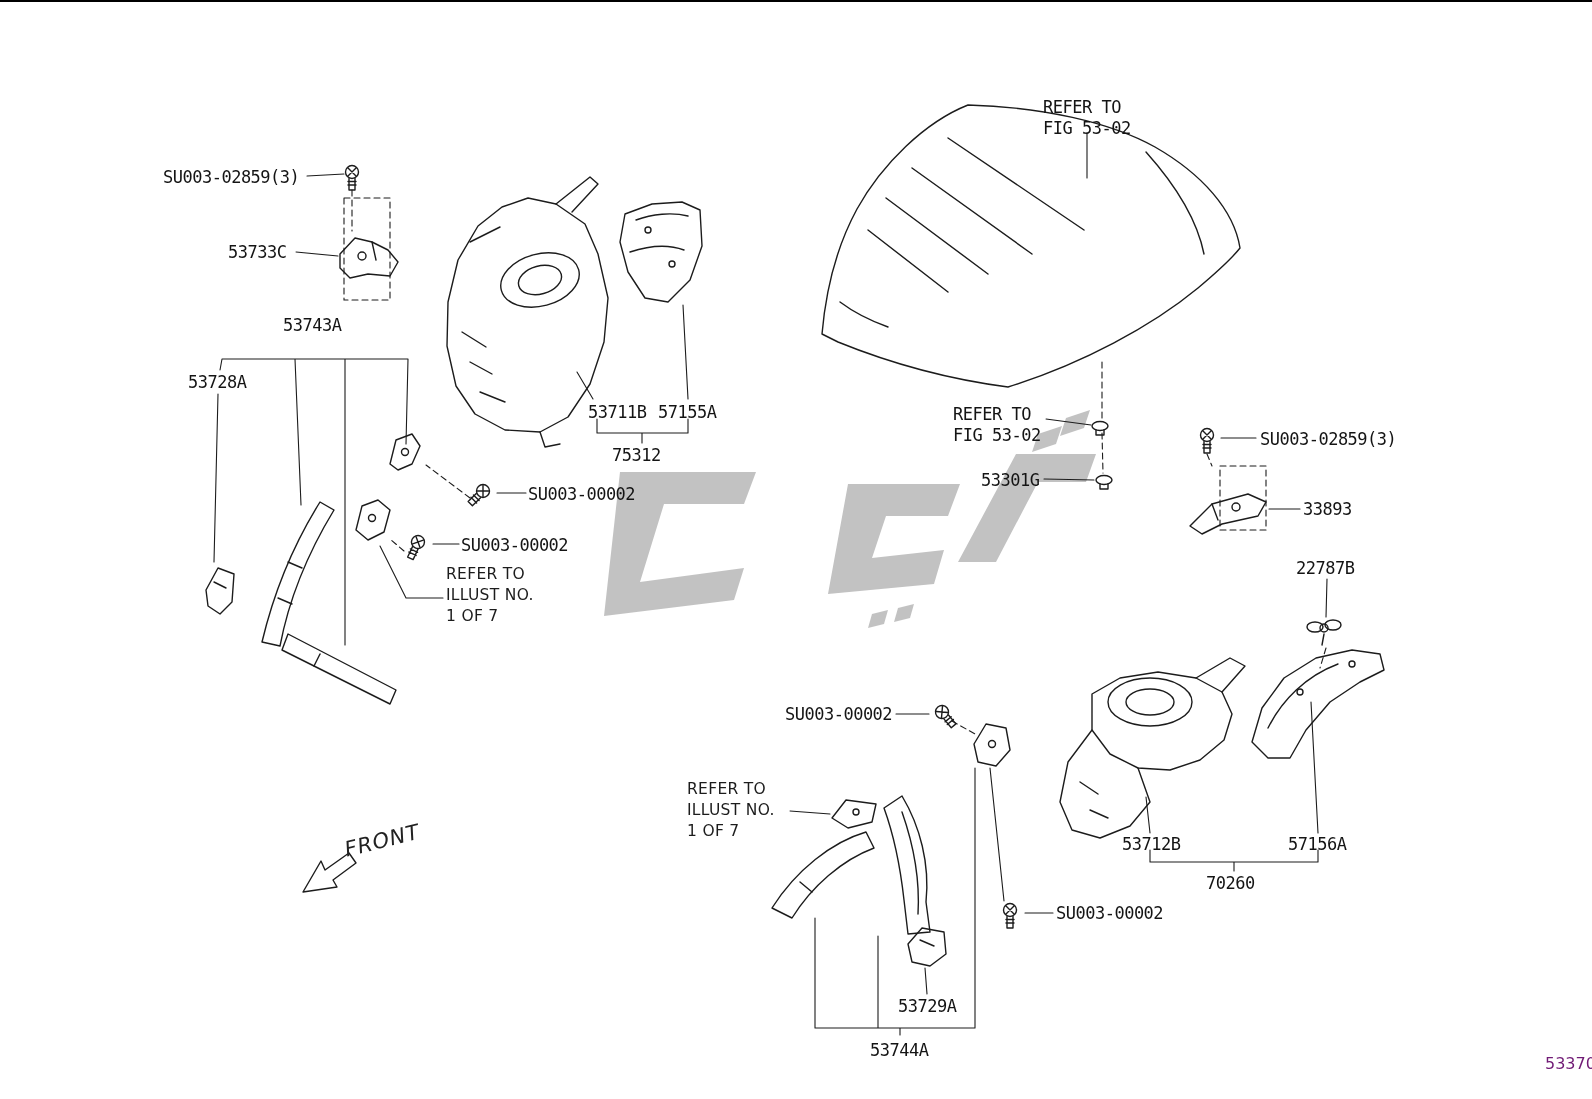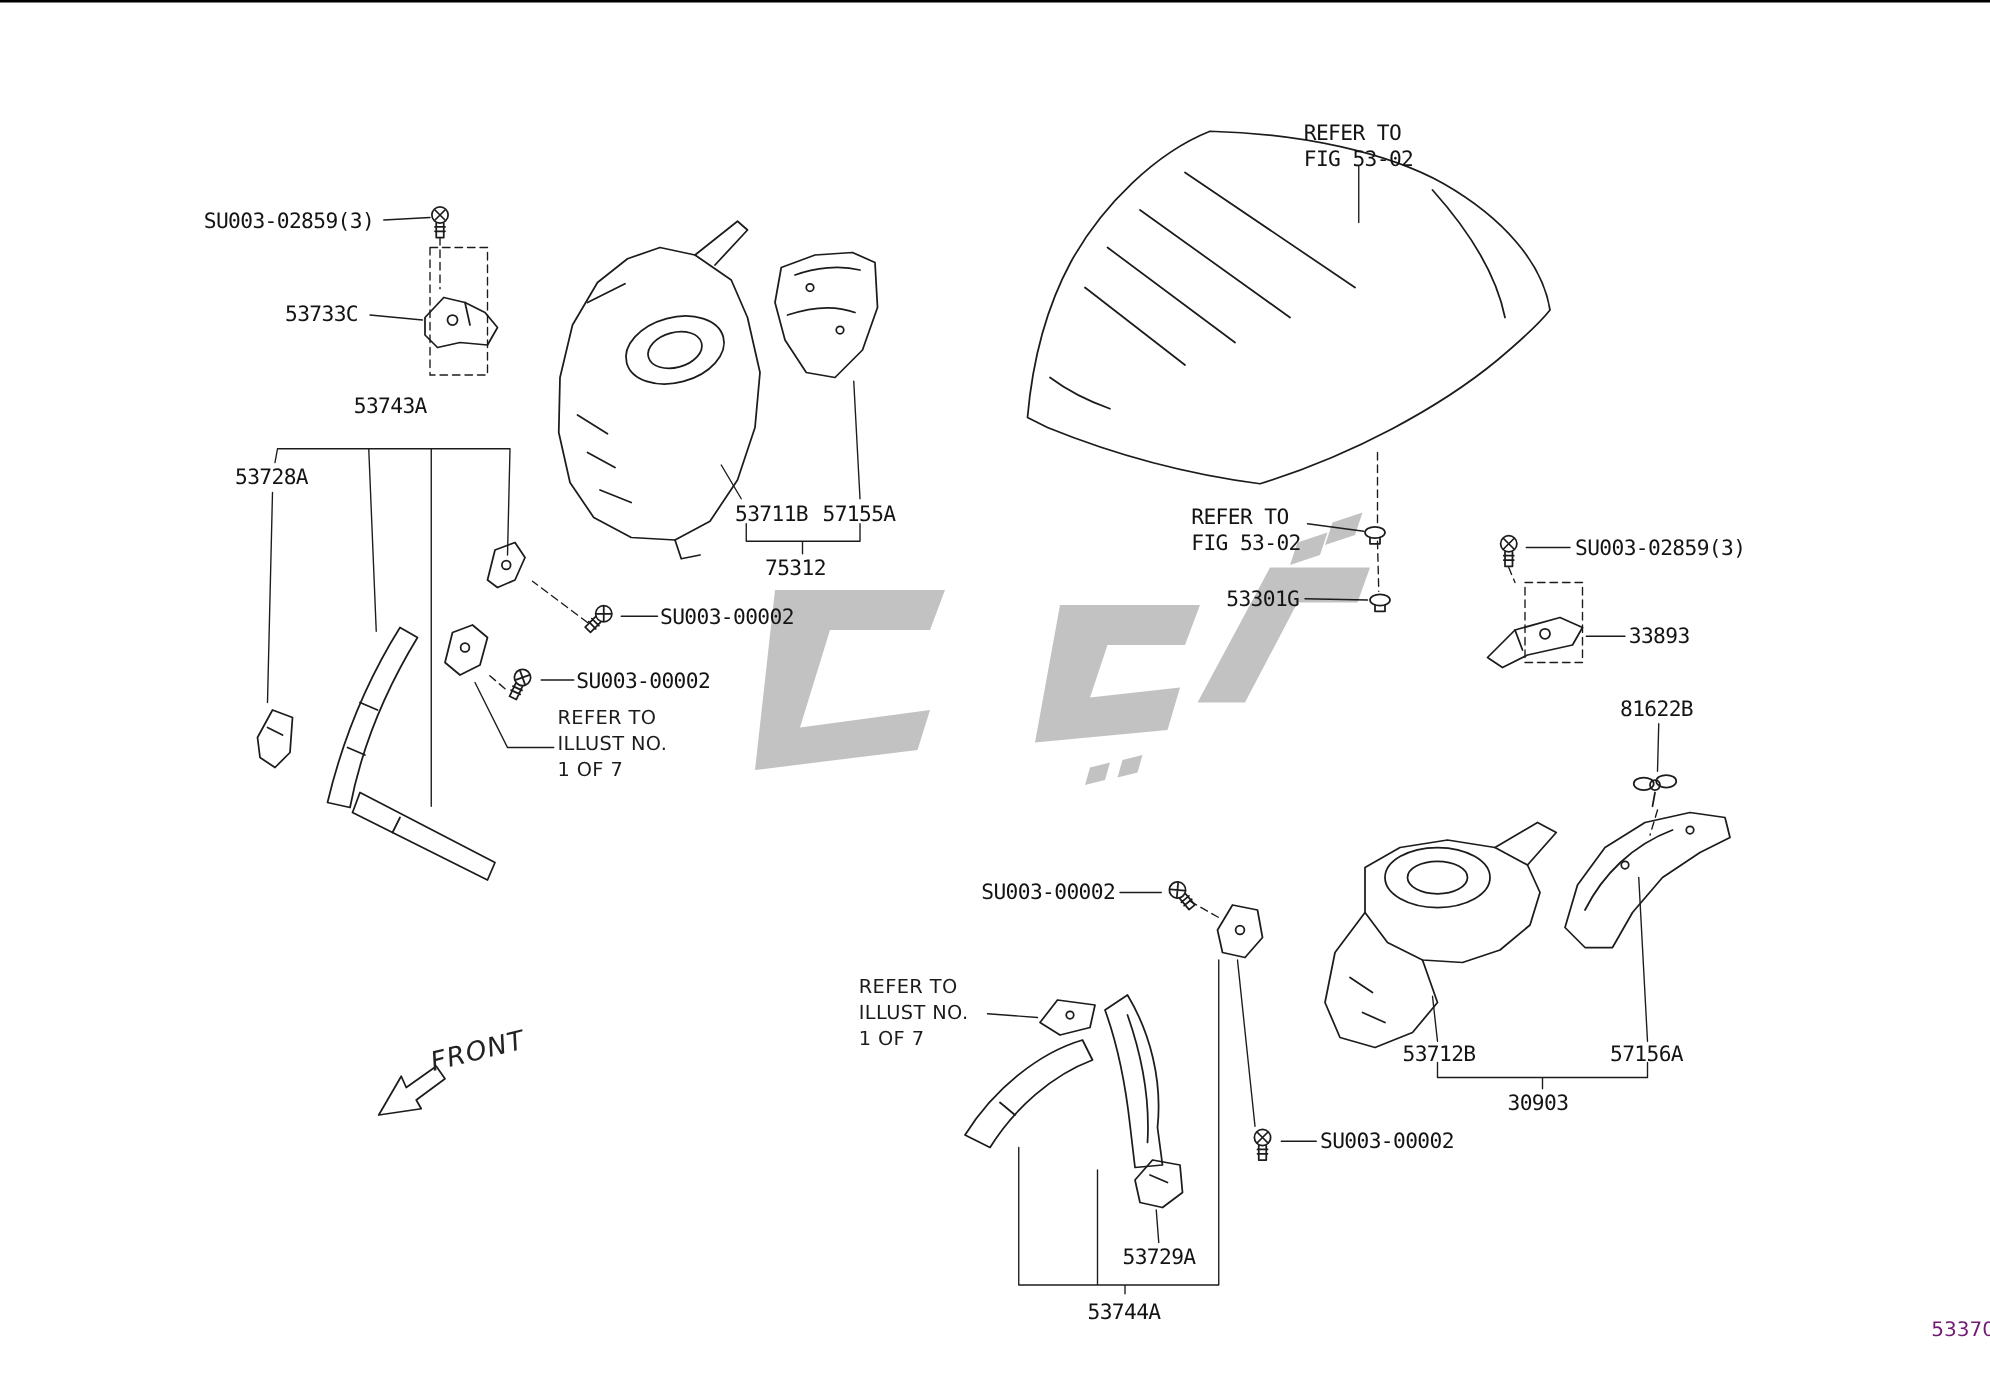--- a/index.html
+++ b/index.html
@@ -251,32 +251,32 @@
   </div>
 
   <div class="lbl" style="left:953px;top:402px">
     <span>REFER TO</span>
     <span>FIG 53-02</span>
   </div>
 
   <div class="lbl" style="left:981px;top:468px">53301G</div>
   <div class="lbl" style="left:1260px;top:427px">SU003-02859(3)</div>
   <div class="lbl" style="left:1303px;top:497px">33893</div>
-  <div class="lbl" style="left:1296px;top:556px">81622B</div>
+  <div class="lbl" style="left:1296px;top:556px">22787B</div>
   <div class="lbl" style="left:785px;top:702px">SU003-00002</div>
 
   <div class="note" style="left:687px;top:777px">
     <span>REFER TO</span>
     <span>ILLUST NO.</span>
     <span>1 OF 7</span>
   </div>
 
   <div class="lbl" style="left:1122px;top:832px">53712B</div>
   <div class="lbl" style="left:1288px;top:832px">57156A</div>
-  <div class="lbl" style="left:1206px;top:871px">30903</div>
+  <div class="lbl" style="left:1206px;top:871px">70260</div>
   <div class="lbl" style="left:1056px;top:901px">SU003-00002</div>
   <div class="lbl" style="left:898px;top:994px">53729A</div>
   <div class="lbl" style="left:870px;top:1038px">53744A</div>
 
   <div class="front-label">FRONT</div>
   <div class="docnum">533706A</div>
 
 </div>
 
 </body></html>

